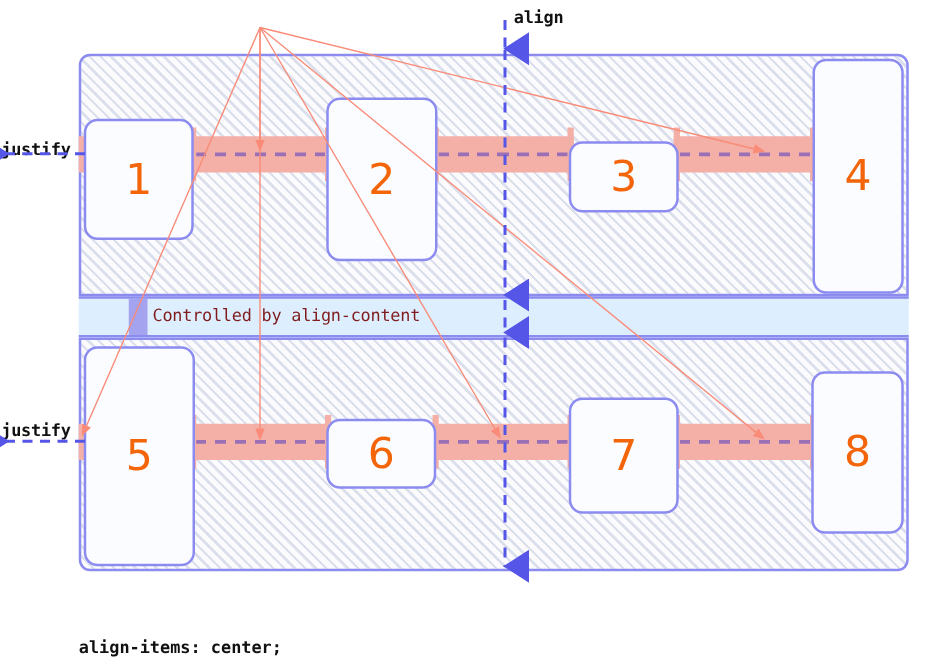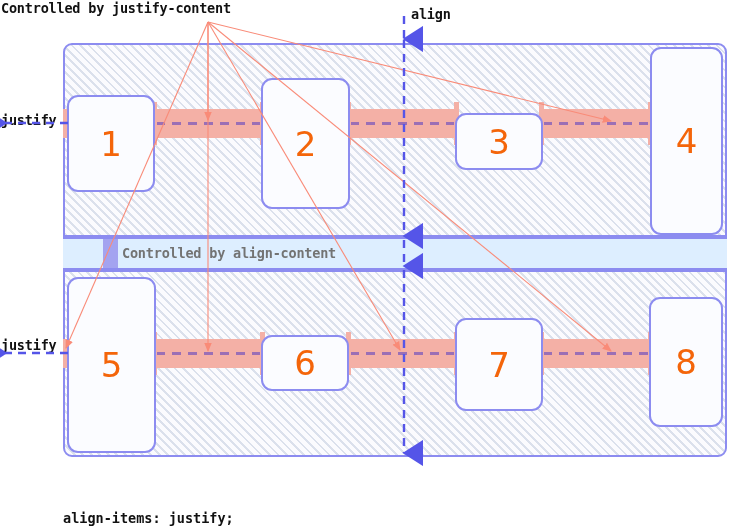--- a/index.html
+++ b/index.html
@@ -7,21 +7,21 @@
        font-family:"DejaVu Sans Mono","Liberation Mono",monospace;}
   .stage{position:absolute;left:0;top:0;width:740px;height:529px;}
 
   
   .mono-label{position:absolute;font-family:"DejaVu Sans Mono","Liberation Mono",monospace;
               font-size:13.5px;font-weight:700;color:#111;white-space:pre;letter-spacing:-0.2px;}
   #label-justify-content{left:1px;top:0px;}
   #label-align{left:411px;top:6px;}
   #label-justify-top{left:1px;top:112px;}
   #label-justify-bottom{left:1px;top:337px;}
-  #label-align-content{left:122px;top:245px;font-weight:700;color:#737373;font-size:13.5px;}
+  #label-align-content{left:122px;top:245px;font-weight:400;color:#7f1d1d;font-size:13.5px;}
 
   .caption{position:absolute;left:63px;top:471px;font-family:"DejaVu Sans Mono","Liberation Mono",monospace;
            font-size:13.5px;font-weight:700;color:#111;line-height:19px;white-space:pre;}
   .caption div{white-space:pre;}
 
   
   .row{position:absolute;box-sizing:border-box;border:2px solid #8c8cf0;
        background-color:#fbfbfe;
        background-image:repeating-linear-gradient(45deg,
             rgba(180,192,214,.45) 0px, rgba(180,192,214,.45) 2px,
@@ -160,25 +160,24 @@
       <line x1="404" y1="240" x2="404" y2="266" marker-end="url(#mk-blue-down)"></line>
       <line x1="404" y1="270" x2="404" y2="453" marker-end="url(#mk-blue-down)"></line>
     </g>
 
     <g stroke="#5555e8" stroke-width="2.4" stroke-dasharray="8 6" fill="none">
       <line x1="68" y1="123" x2="5" y2="123" marker-end="url(#mk-blue-left)"></line>
       <line x1="68" y1="353" x2="5" y2="353" marker-end="url(#mk-blue-left)"></line>
     </g>
   </svg>
 
-  <div class="mono-label" id="label-justify-content">Controlled by justify-content</div>
   <div class="mono-label" id="label-align">align</div>
   <div class="mono-label" id="label-justify-top">justify</div>
   <div class="mono-label" id="label-justify-bottom">justify</div>
   <div class="mono-label" id="label-align-content">Controlled by align-content</div>
 
   <div class="caption">
-    <div>align-items: justify;</div>
+    <div>align-items: center;</div>
     
     
   </div>
 
 </div>
 
 </body></html>

